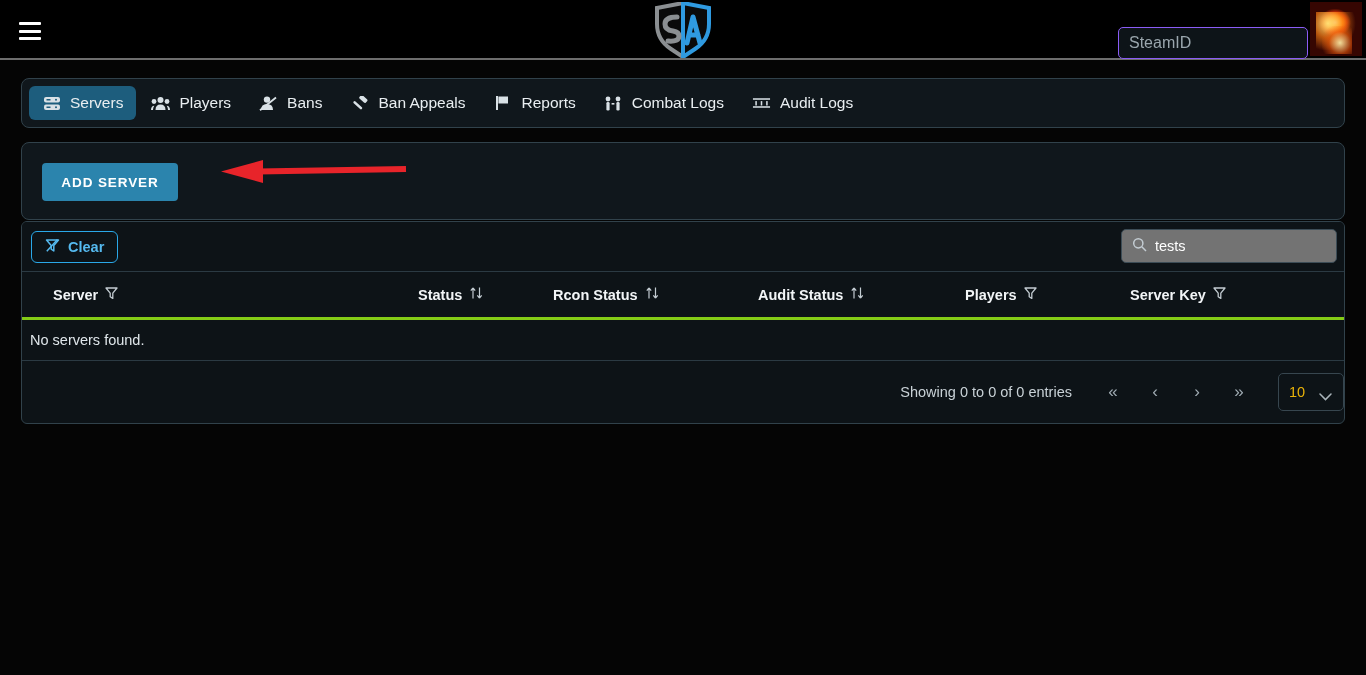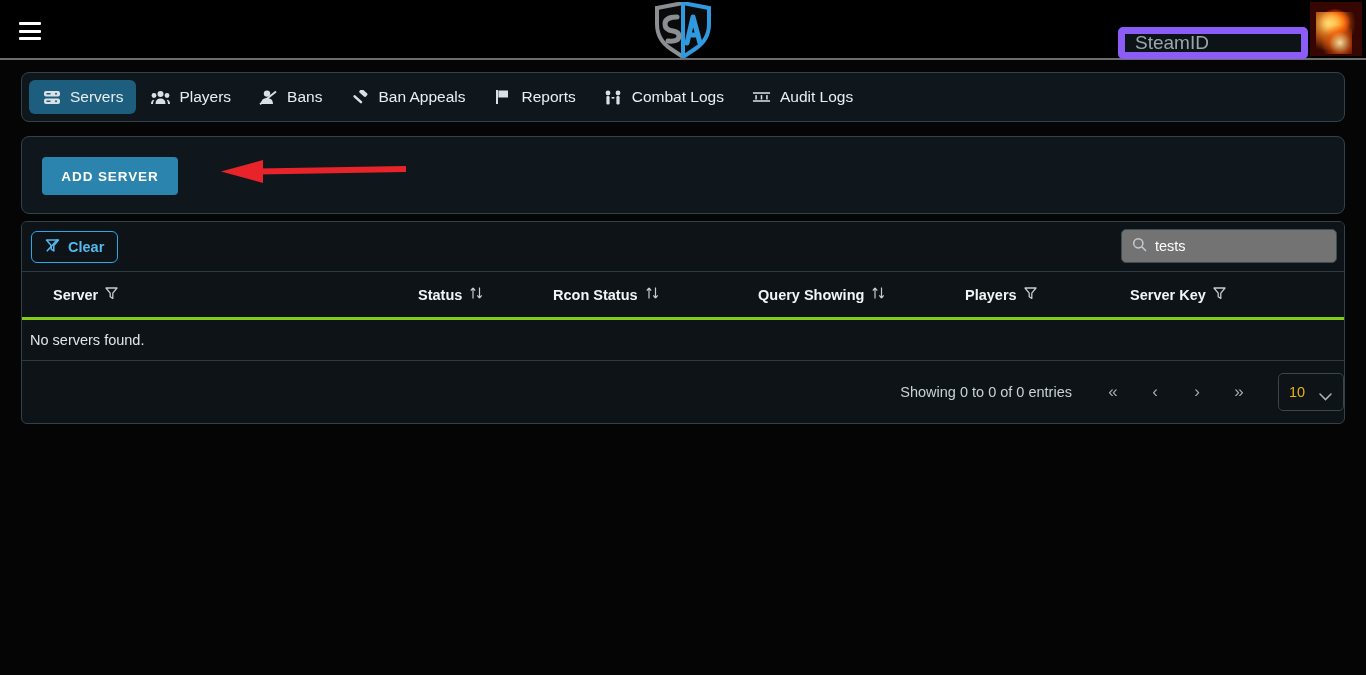--- a/index.html
+++ b/index.html
@@ -28,24 +28,24 @@
   .brand-logo {
     position: absolute; left: 50%; top: 2px;
     transform: translateX(-50%);
     width: 60px; height: 56px;
   }
 
   .steamid-input {
     position: absolute; right: 58px; top: 27px;
     width: 190px; height: 32px;
     background: #0d1418;
-    border: 7px solid #8b5cf6;
+    border: 1px solid #8b5cf6;
     border-radius: 5px;
     color: #c8d2d8;
-    font-size: 19px;
+    font-size: 16px;
     padding: 0 10px;
     outline: none;
     font-family: "Liberation Sans", sans-serif;
   }
   .steamid-input::placeholder { color: #9aa6ad; }
 
   .avatar {
     position: absolute; right: 4px; top: 2px;
     width: 52px; height: 54px;
     background:
@@ -62,20 +62,21 @@
     position: absolute; left: 12px; top: 24px; width: 30px; height: 28px;
     background: radial-gradient(circle at 60% 60%, rgba(255,240,170,.9) 0%, rgba(240,90,10,.55) 45%, rgba(60,6,0,0) 78%);
   }
 
   
   .panel {
     position: absolute; left: 21px; width: 1324px;
     background: #10171c;
     border: 1px solid #31424b;
     border-radius: 8px;
+    margin-top: 6px;
   }
   .nav-panel { top: 72px; height: 50px; }
   .action-panel { top: 136px; height: 78px; }
 
   .nav-tabs {
     display: flex; align-items: center; height: 100%;
     padding-left: 7px; gap: 2px;
   }
   .nav-tab {
     display: flex; align-items: center; gap: 9px;
@@ -369,21 +370,21 @@
             <span>
               <svg width="15" height="14" viewBox="0 0 15 14">
                 <path d="M4 12.5 V2 M4 2 L1.8 4.6 M4 2 L6.2 4.6" fill="none" stroke="#c3ccd2" stroke-width="1.2"></path>
                 <path d="M10.5 1.5 V12 M10.5 12 L8.3 9.4 M10.5 12 L12.7 9.4" fill="none" stroke="#c3ccd2" stroke-width="1.2"></path>
               </svg>
             </span>
           </span>
         </th>
         <th style="width:207px">
           <span class="th-inner">
-            <span>Query Showing</span>
+            <span>Audit Status</span>
             <span>
               <svg width="15" height="14" viewBox="0 0 15 14">
                 <path d="M4 12.5 V2 M4 2 L1.8 4.6 M4 2 L6.2 4.6" fill="none" stroke="#c3ccd2" stroke-width="1.2"></path>
                 <path d="M10.5 1.5 V12 M10.5 12 L8.3 9.4 M10.5 12 L12.7 9.4" fill="none" stroke="#c3ccd2" stroke-width="1.2"></path>
               </svg>
             </span>
           </span>
         </th>
         <th style="width:165px">
           <span class="th-inner">

